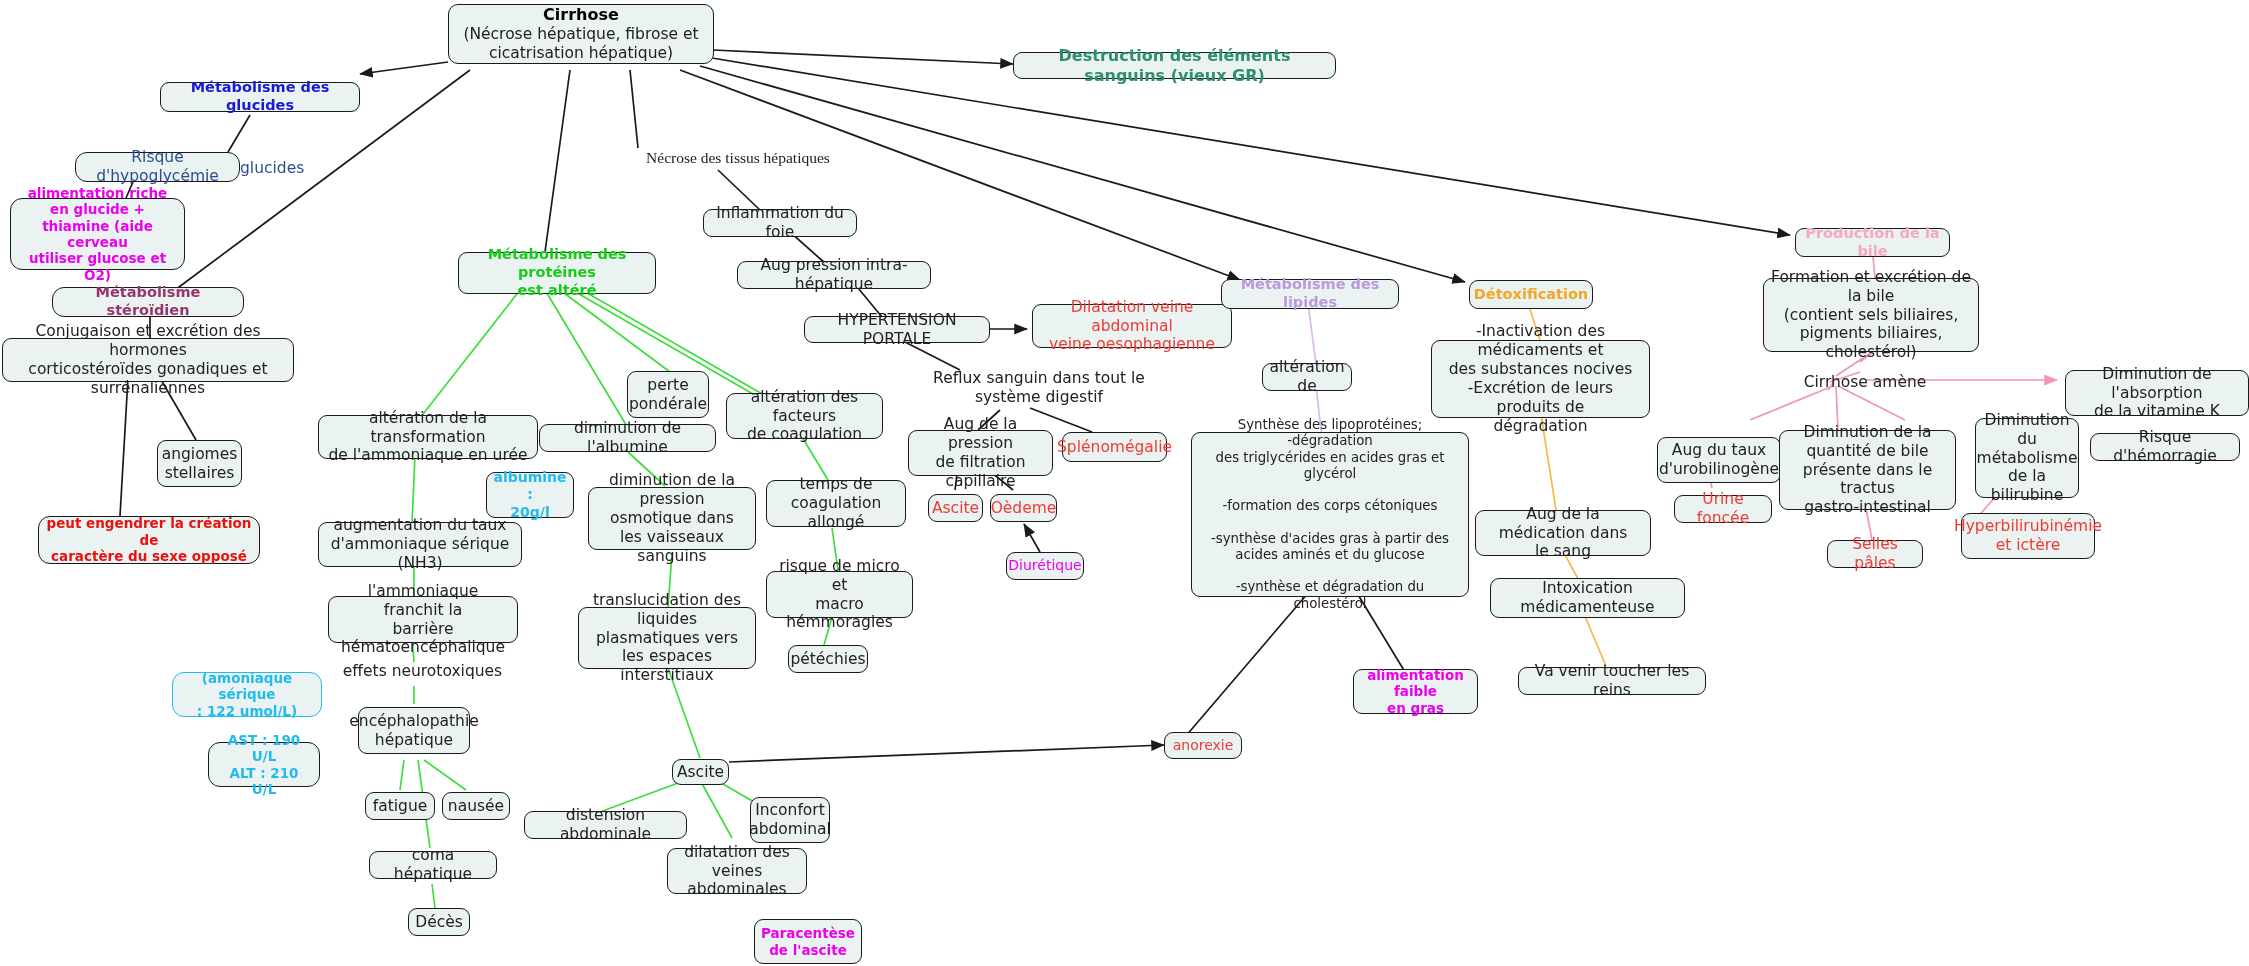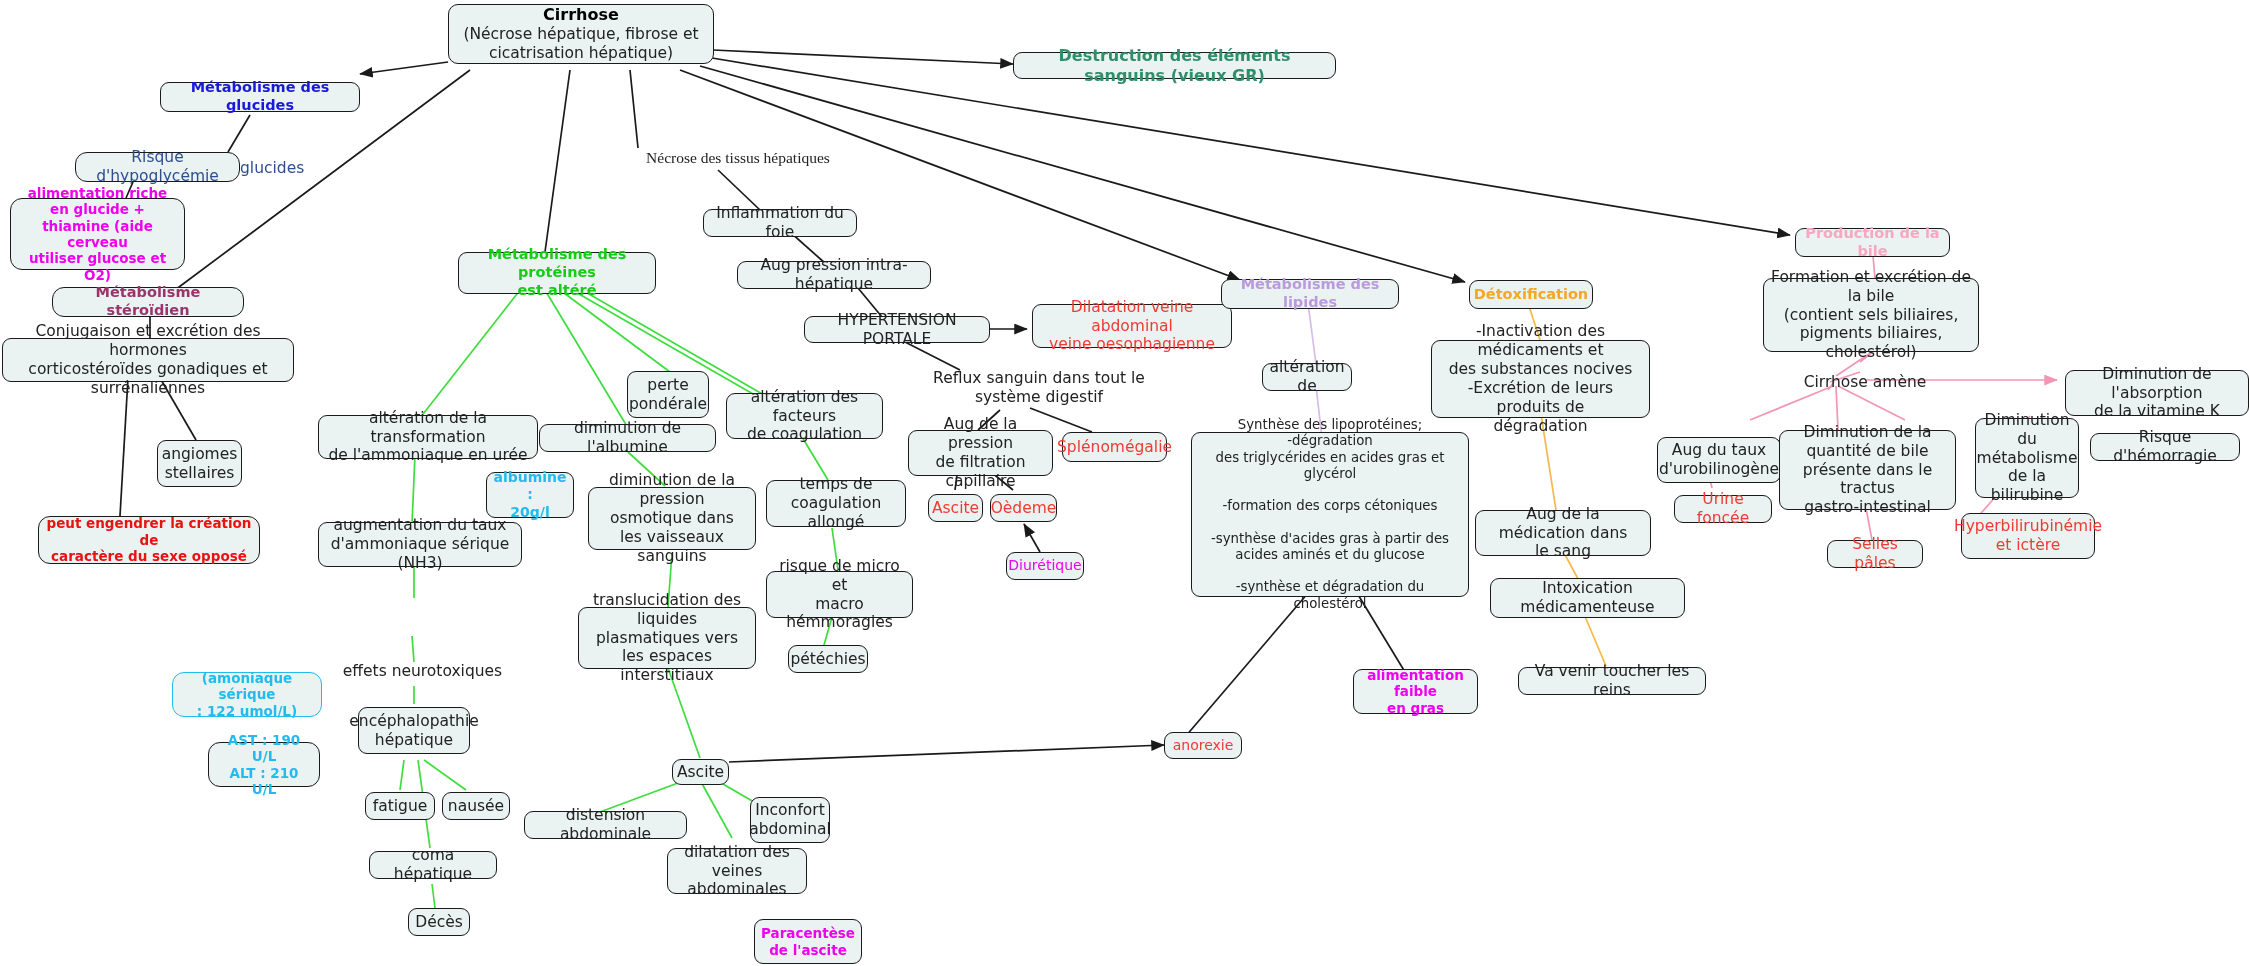--- a/index.html
+++ b/index.html
@@ -241,20 +241,22 @@
 de coagulation</div>
   <div class="node b" style="left:486px; top:472px; width:88px; height:46px; color:#22bbee; font-size:14px;">albumine :
 20g/l</div>
   <div class="node" style="left:318px; top:522px; width:204px; height:45px;">augmentation du taux
 d'ammoniaque sérique (NH3)</div>
   <div class="node" style="left:588px; top:487px; width:168px; height:63px;">diminution de la pression
 osmotique dans
 les vaisseaux sanguins</div>
   <div class="node" style="left:766px; top:480px; width:140px; height:47px;">temps de
 coagulation allongé</div>
+  <div class="node" style="left:328px; top:596px; width:190px; height:47px;">l'ammoniaque franchit la
+barrière hématoencéphalique</div>
   <div class="node" style="left:578px; top:607px; width:178px; height:62px;">translucidation des liquides
 plasmatiques vers
 les espaces interstitiaux</div>
   <div class="node" style="left:766px; top:571px; width:147px; height:47px;">risque de micro et
 macro hémmoragies</div>
   <div class="node" style="left:788px; top:645px; width:80px; height:28px;">pétéchies</div>
   <div class="label" style="left:330px; top:662px; width:185px;">effets neurotoxiques</div>
   <div class="node b" style="left:172px; top:672px; width:150px; height:45px; color:#22bbee; font-size:13.5px; border-color:#22bbee; border-radius:12px;">(amoniaque sérique
 : 122 umol/L)</div>
   <div class="node b" style="left:208px; top:742px; width:112px; height:45px; color:#22bbee; font-size:13.5px; border-radius:12px;">AST : 190 U/L

